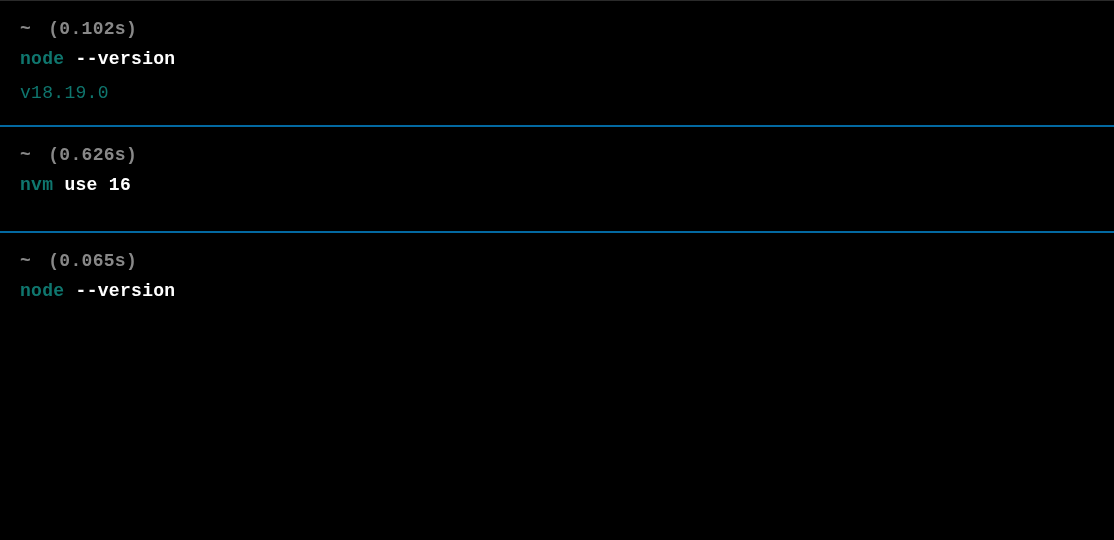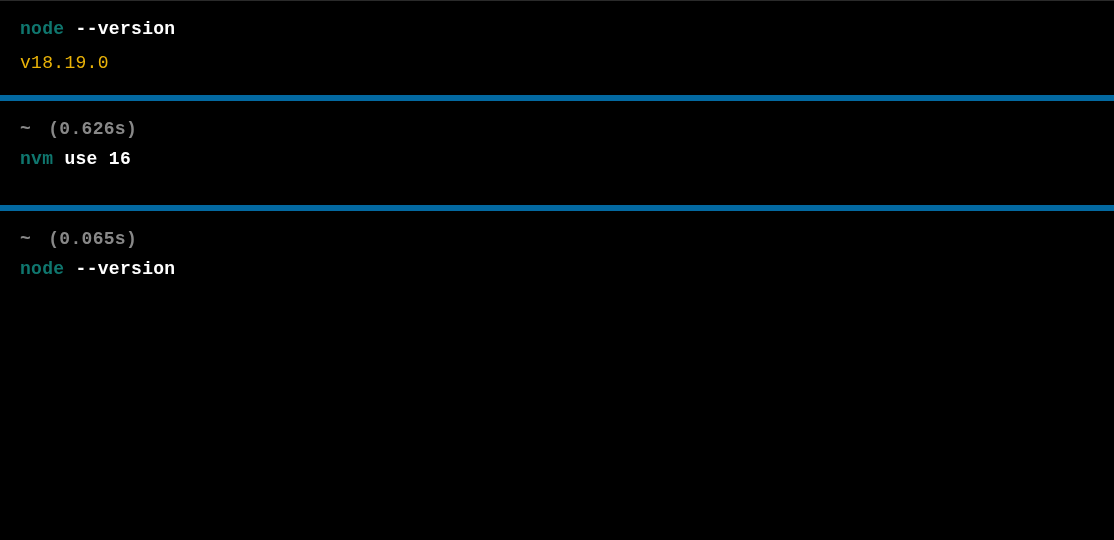--- a/index.html
+++ b/index.html
@@ -10,21 +10,21 @@
     body {
       background: #000000;
       font-family: 'SF Mono', 'Monaco', 'Menlo', 'Consolas', 'Courier New', monospace;
       font-size: 18px;
       font-weight: 600;
       width: 1114px;
       height: 540px;
       overflow: hidden;
     }
     .block {
-      border-top: 6px solid #0369a1;
+      border-top: 2px solid #0369a1;
       padding: 18px 20px 22px 20px;
     }
     .block:first-child {
       border-top: 1px solid #2a2a2a;
     }
     .prompt-line {
       color: #888888;
       margin-bottom: 10px;
       letter-spacing: 0.3px;
     }
@@ -43,29 +43,33 @@
     .command-name {
       color: #0f766e;
       font-weight: 700;
     }
     .command-args {
       color: #ffffff;
       font-weight: 700;
       text-align: center;
     }
     .output-line {
-      color: #eab308;
+      color: #0f766e;
       letter-spacing: 0.3px;
       font-weight: 500;
     }
   </style>
 </head>
 <body>
 
 <div class="block">
+  <div class="prompt-line">
+    <span class="prompt-tilde">~</span>
+    <span class="prompt-timing">(0.102s)</span>
+  </div>
   <div class="command-line">
     <span class="command-name">node</span><span class="command-args"> --version</span>
   </div>
   <div class="output-line">v18.19.0</div>
 </div>
 
 <div class="block">
   <div class="prompt-line">
     <span class="prompt-tilde">~</span>
     <span class="prompt-timing">(0.626s)</span>

